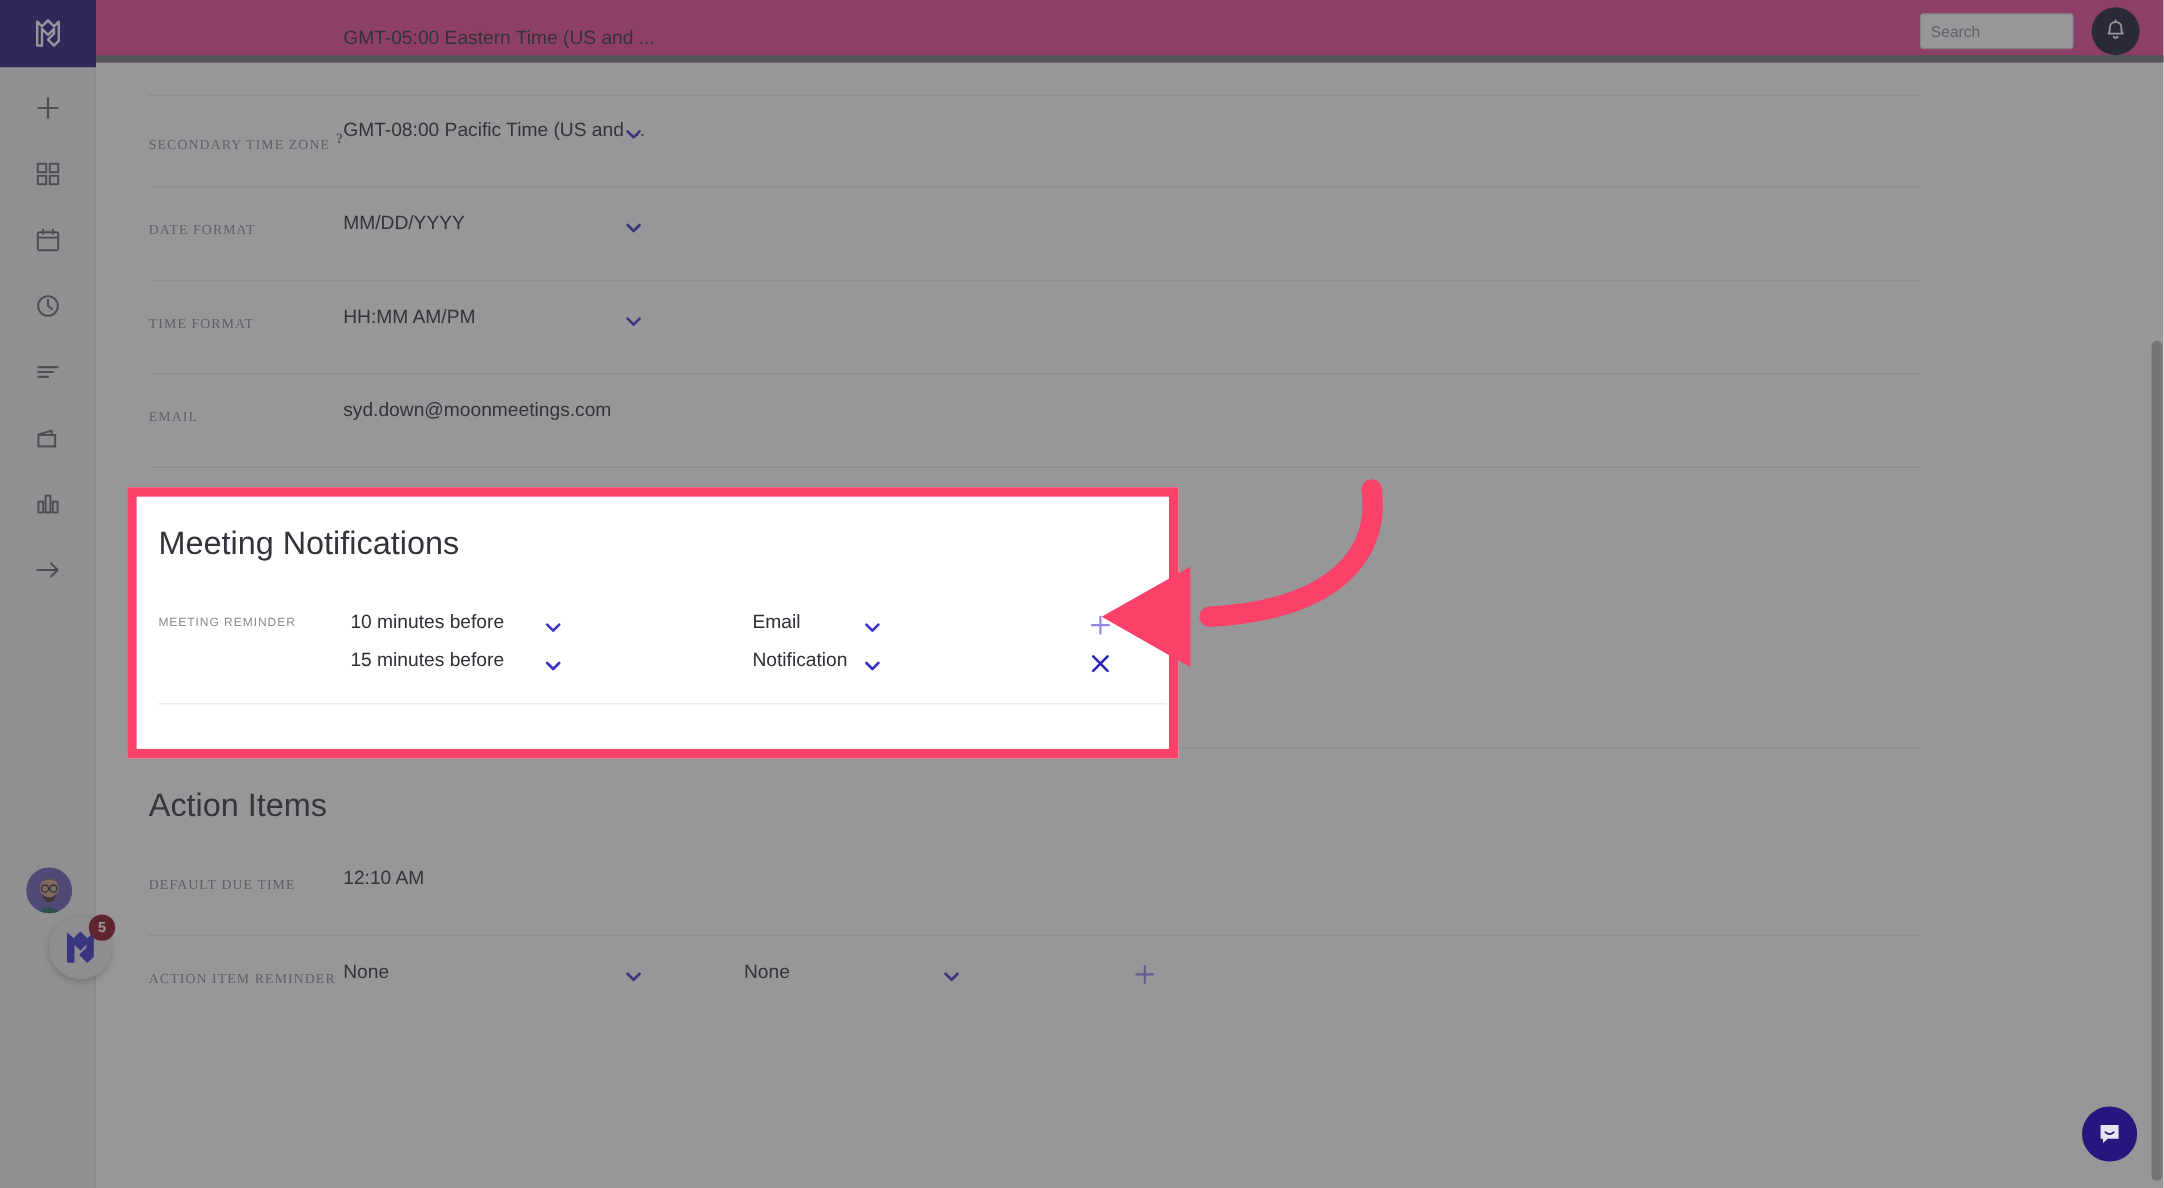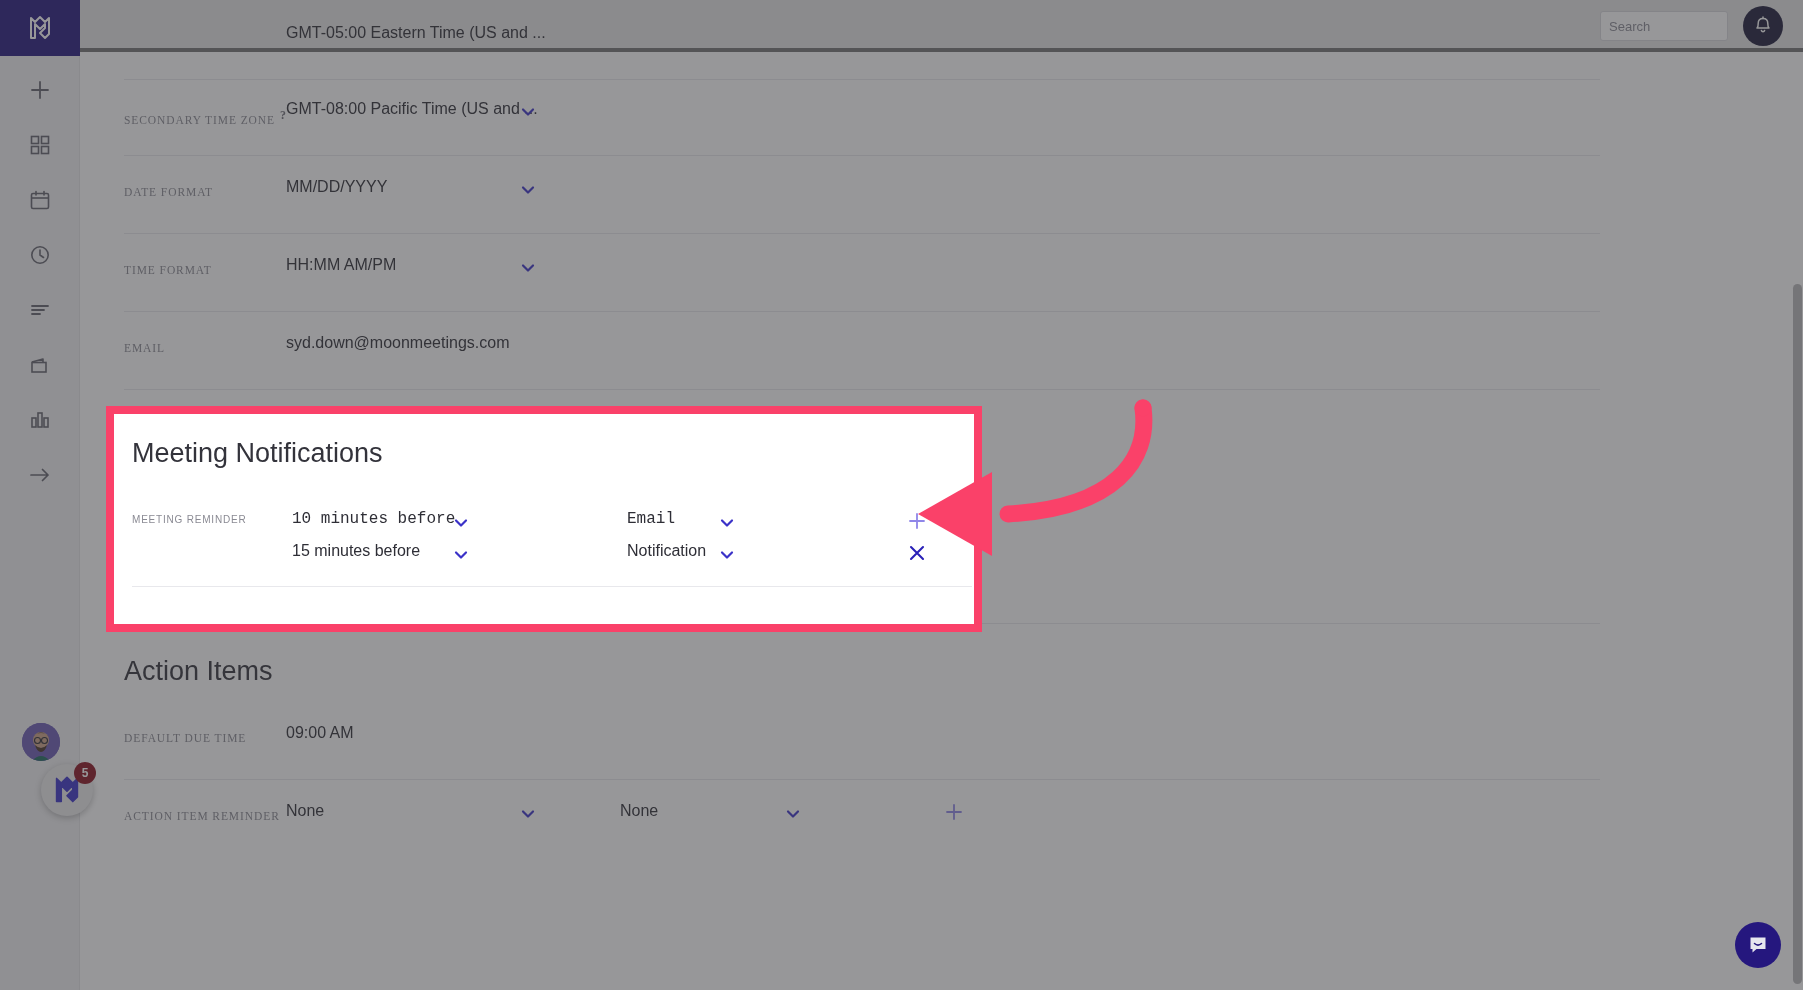--- a/index.html
+++ b/index.html
@@ -58,22 +58,22 @@
     min-width: 22px; height: 22px; padding: 0 5px;
     border-radius: 11px; background: #8b1220;
     color: #fff; font-size: 12px; font-weight: 700;
     display: flex; align-items: center; justify-content: center;
   }
 
   
   .topbar {
     position: absolute; left: 80px; top: 0;
     width: 1723px; height: 52px;
-    background: #e5e5e5;
-    border-bottom: 4px solid #737373;
+    background: #ec4899;
+    border-bottom: 6px solid #737373;
   }
   .search-box {
     position: absolute; right: 75px; top: 11px;
     width: 128px; height: 30px;
     border: 1px solid #d7d7dc; border-radius: 3px;
     background: #fff;
     display: flex; align-items: center;
     padding: 0 8px;
   }
   .search-box input {
@@ -333,21 +333,21 @@
         <div class="fvalue" style="left:162px;">syd.down@moonmeetings.com</div>
       </div>
 
       <div class="sec-title" style="top:377px;">Meeting Notifications</div>
       <div class="frow" style="top:494px;height:78px;"></div>
 
       <div class="sec-title" style="top:604px;">Action Items</div>
 
       <div class="frow" style="top:650px;">
         <div class="flabel">Default Due Time</div>
-        <div class="fvalue" style="left:162px;">09:00 AM</div>
+        <div class="fvalue" style="left:162px;">12:10 AM</div>
       </div>
 
       <div class="frow" style="top:728px;border-bottom:none;">
         <div class="flabel">Action Item Reminder</div>
         <div class="fvalue" style="left:162px;">None</div>
         <svg class="caret" style="left:395px;" width="18" height="18" viewBox="0 0 18 18">
           <path d="M4 6.5 L9 11.5 L14 6.5" fill="none" stroke="#3b32c8" stroke-width="2.2" stroke-linecap="round" stroke-linejoin="round"></path>
         </svg>
         <div class="fvalue" style="left:496px;">None</div>
         <svg class="caret" style="left:660px;" width="18" height="18" viewBox="0 0 18 18">
@@ -364,21 +364,21 @@
   <div class="dim"></div>
 
   <div class="spot-wrap">
     <div class="spot-border"></div>
     <div class="spot-inner">
 
       <div class="card-title">Meeting Notifications</div>
 
       <div class="rem-label">Meeting Reminder</div>
 
-      <div class="rem-row" style="top:96px;font-family:Liberation Mono, monospace;">
+      <div class="rem-row" style="top:96px;">
         <div class="rem-when">10 minutes before</div>
         <svg class="rem-caret-a" width="18" height="18" viewBox="0 0 18 18">
           <path d="M4 6.5 L9 11.5 L14 6.5" fill="none" stroke="#3b32c8" stroke-width="2.2" stroke-linecap="round" stroke-linejoin="round"></path>
         </svg>
         <div class="rem-how">Email</div>
         <svg class="rem-caret-b" width="18" height="18" viewBox="0 0 18 18">
           <path d="M4 6.5 L9 11.5 L14 6.5" fill="none" stroke="#3b32c8" stroke-width="2.2" stroke-linecap="round" stroke-linejoin="round"></path>
         </svg>
         <svg class="rem-act" width="20" height="20" viewBox="0 0 20 20">
           <path d="M10 3 V17 M3 10 H17" stroke="#8f86e8" stroke-width="1.8" stroke-linecap="round"></path>

